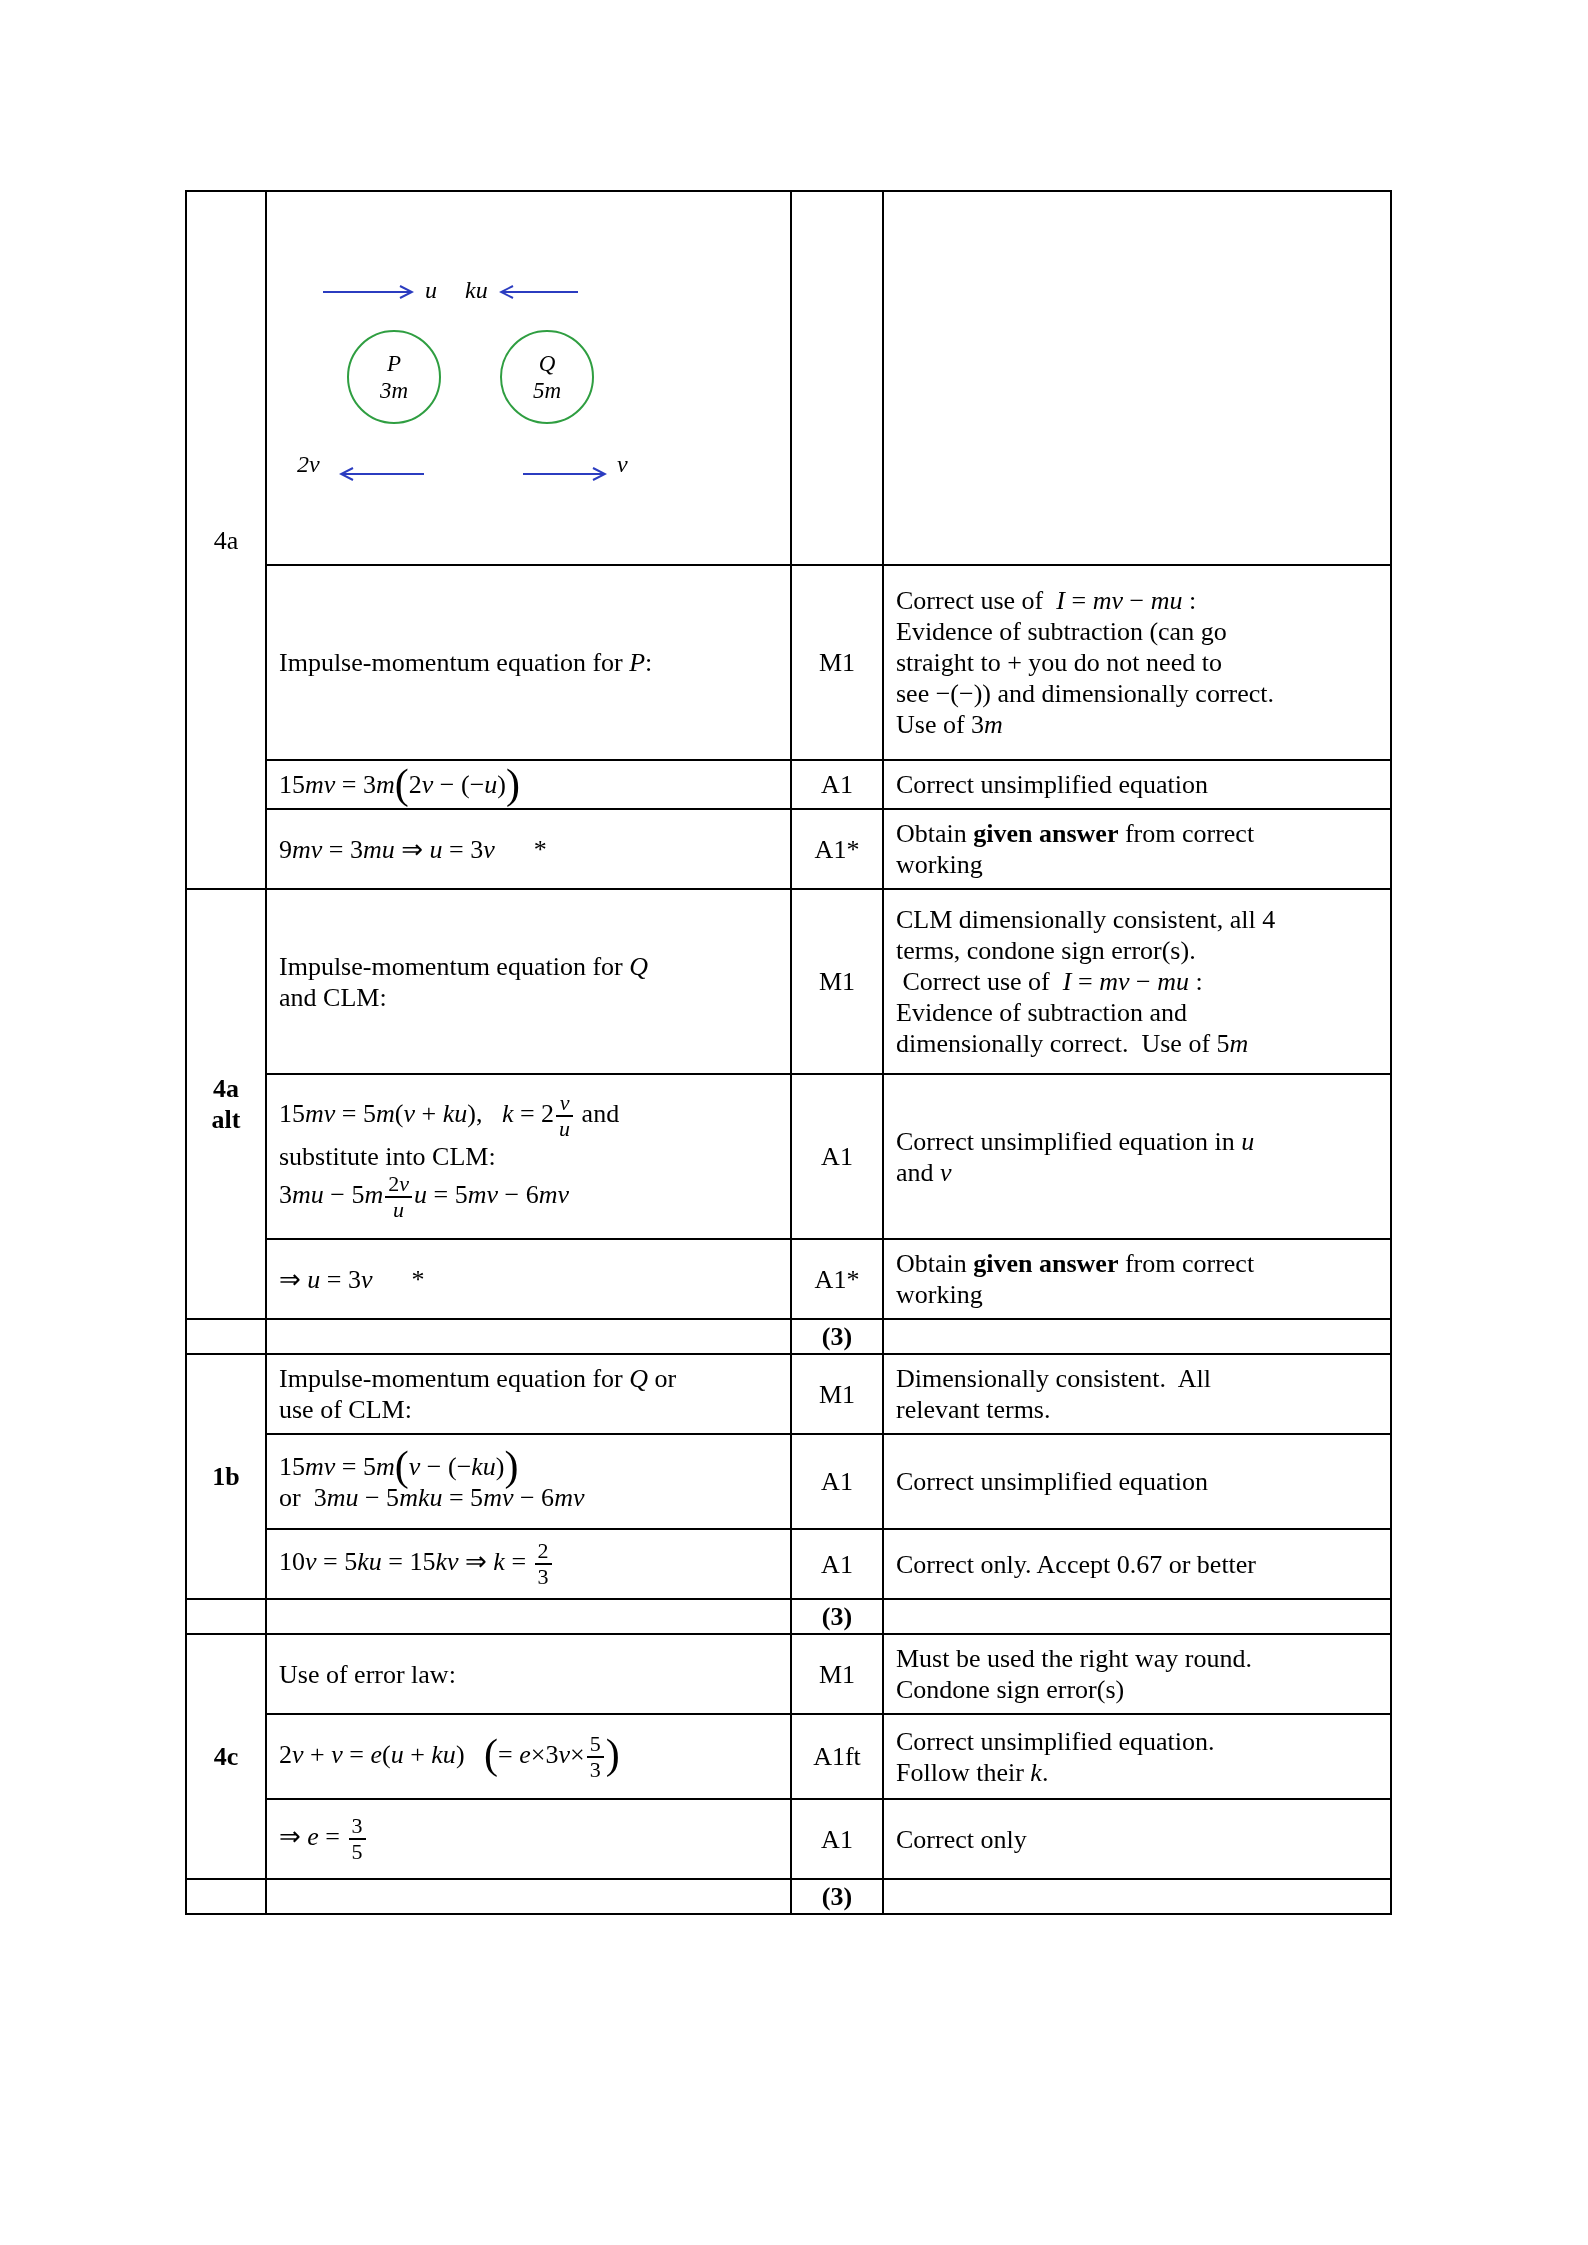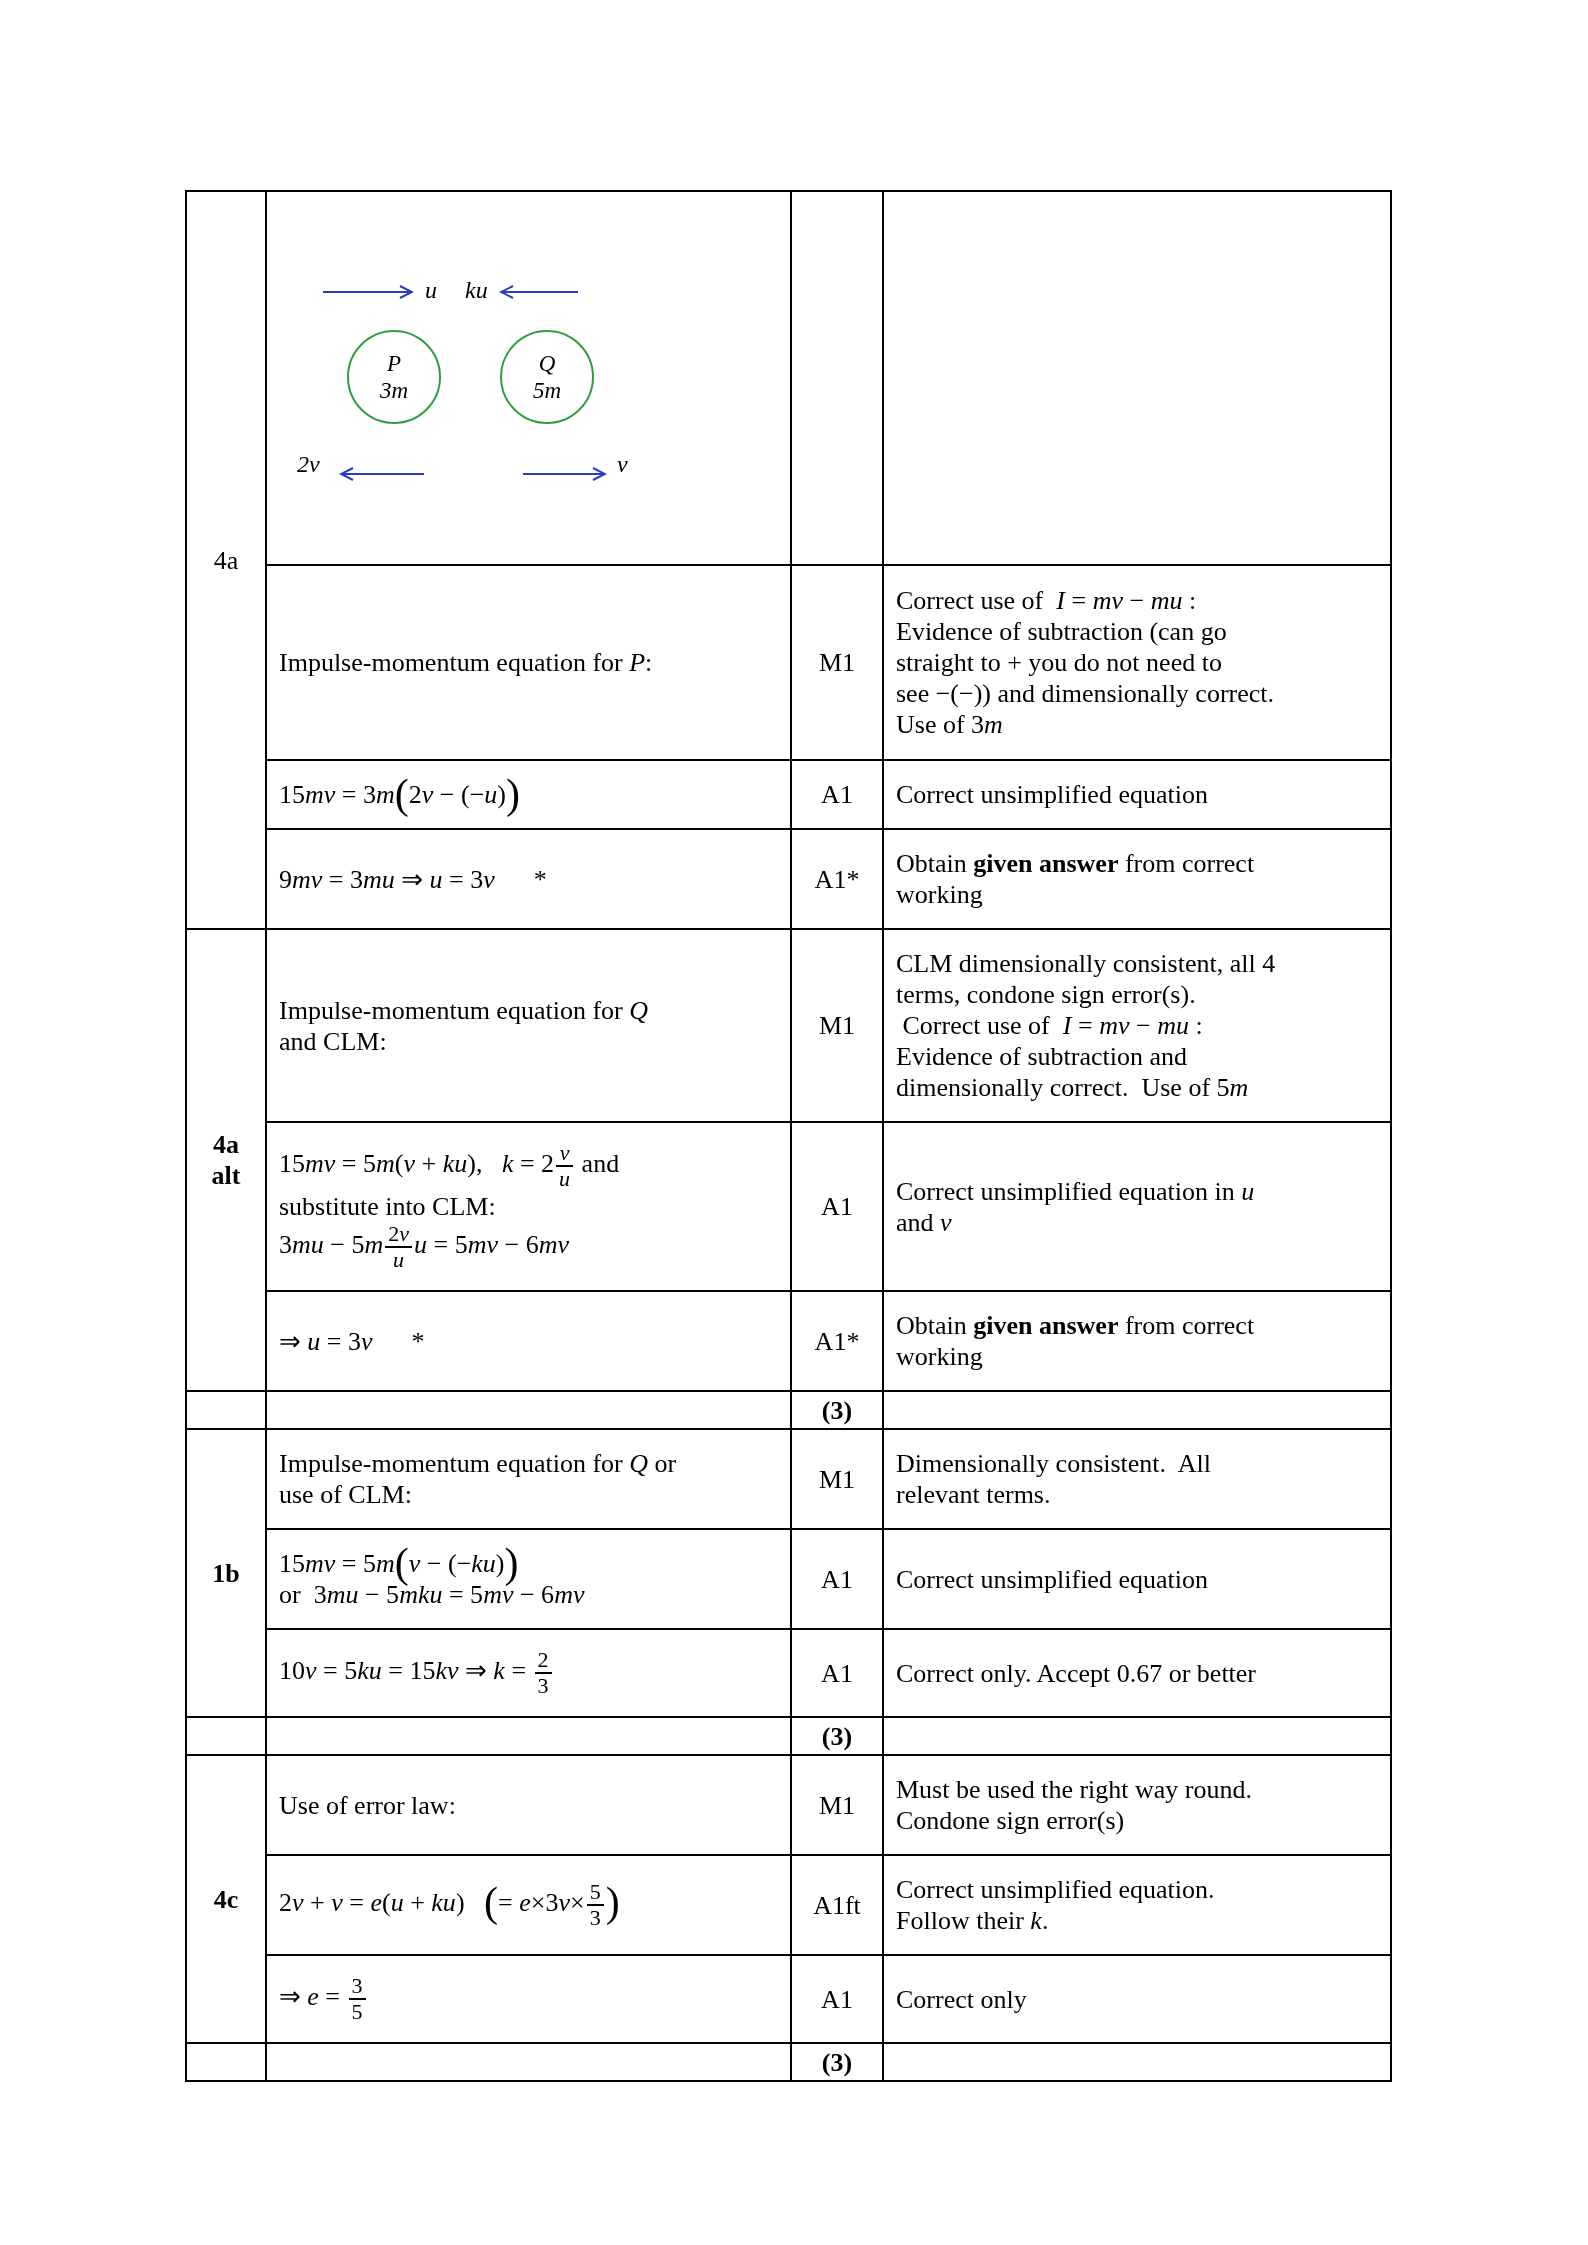--- a/index.html
+++ b/index.html
@@ -17,21 +17,21 @@
     top: 190px;
     border-collapse: collapse;
     table-layout: fixed;
     width: 1205px;
   }
   td {
     border: 2px solid #000;
     font-size: 26px;
     line-height: 31px;
     vertical-align: middle;
-    padding: 18px 12px;
+    padding: 8px 12px;
     overflow: hidden;
     white-space: pre-wrap;
   }
   .qcell { text-align: center; padding: 0 4px; white-space: normal; }
   .bold { font-weight: bold; }
   .markcell { text-align: center; padding: 0 14px; }
   .totalcell { text-align: center; font-weight: bold; padding: 0 2px; }
   .diagram-cell { padding: 0; }
   .diagram { position: relative; height: 248px; font-size: 24px; }
   .dlabel { position: absolute; font-style: italic; line-height: 28px; }

